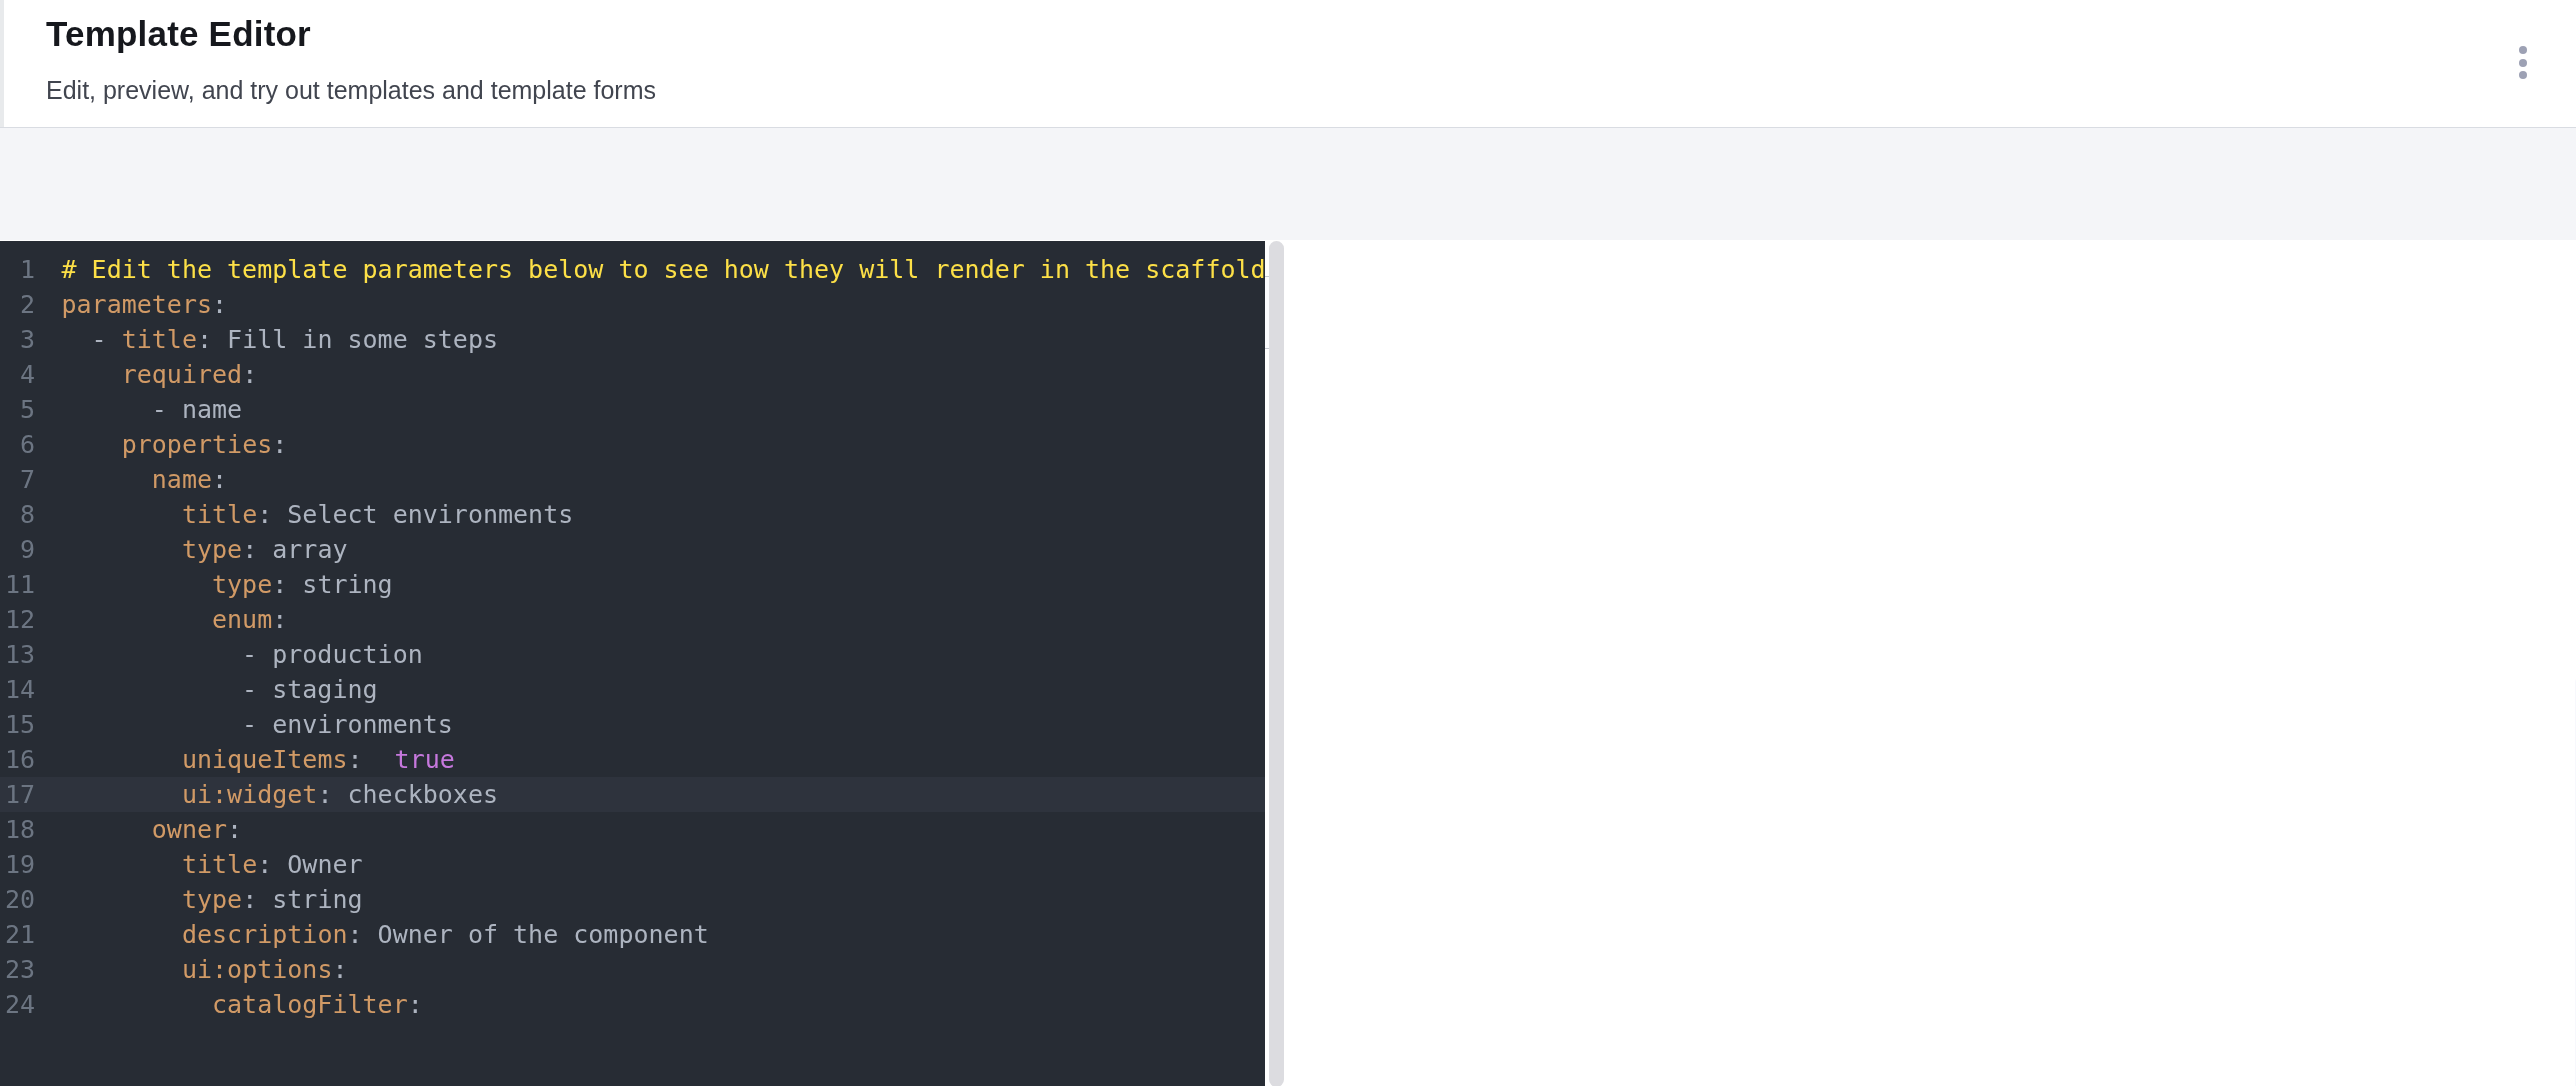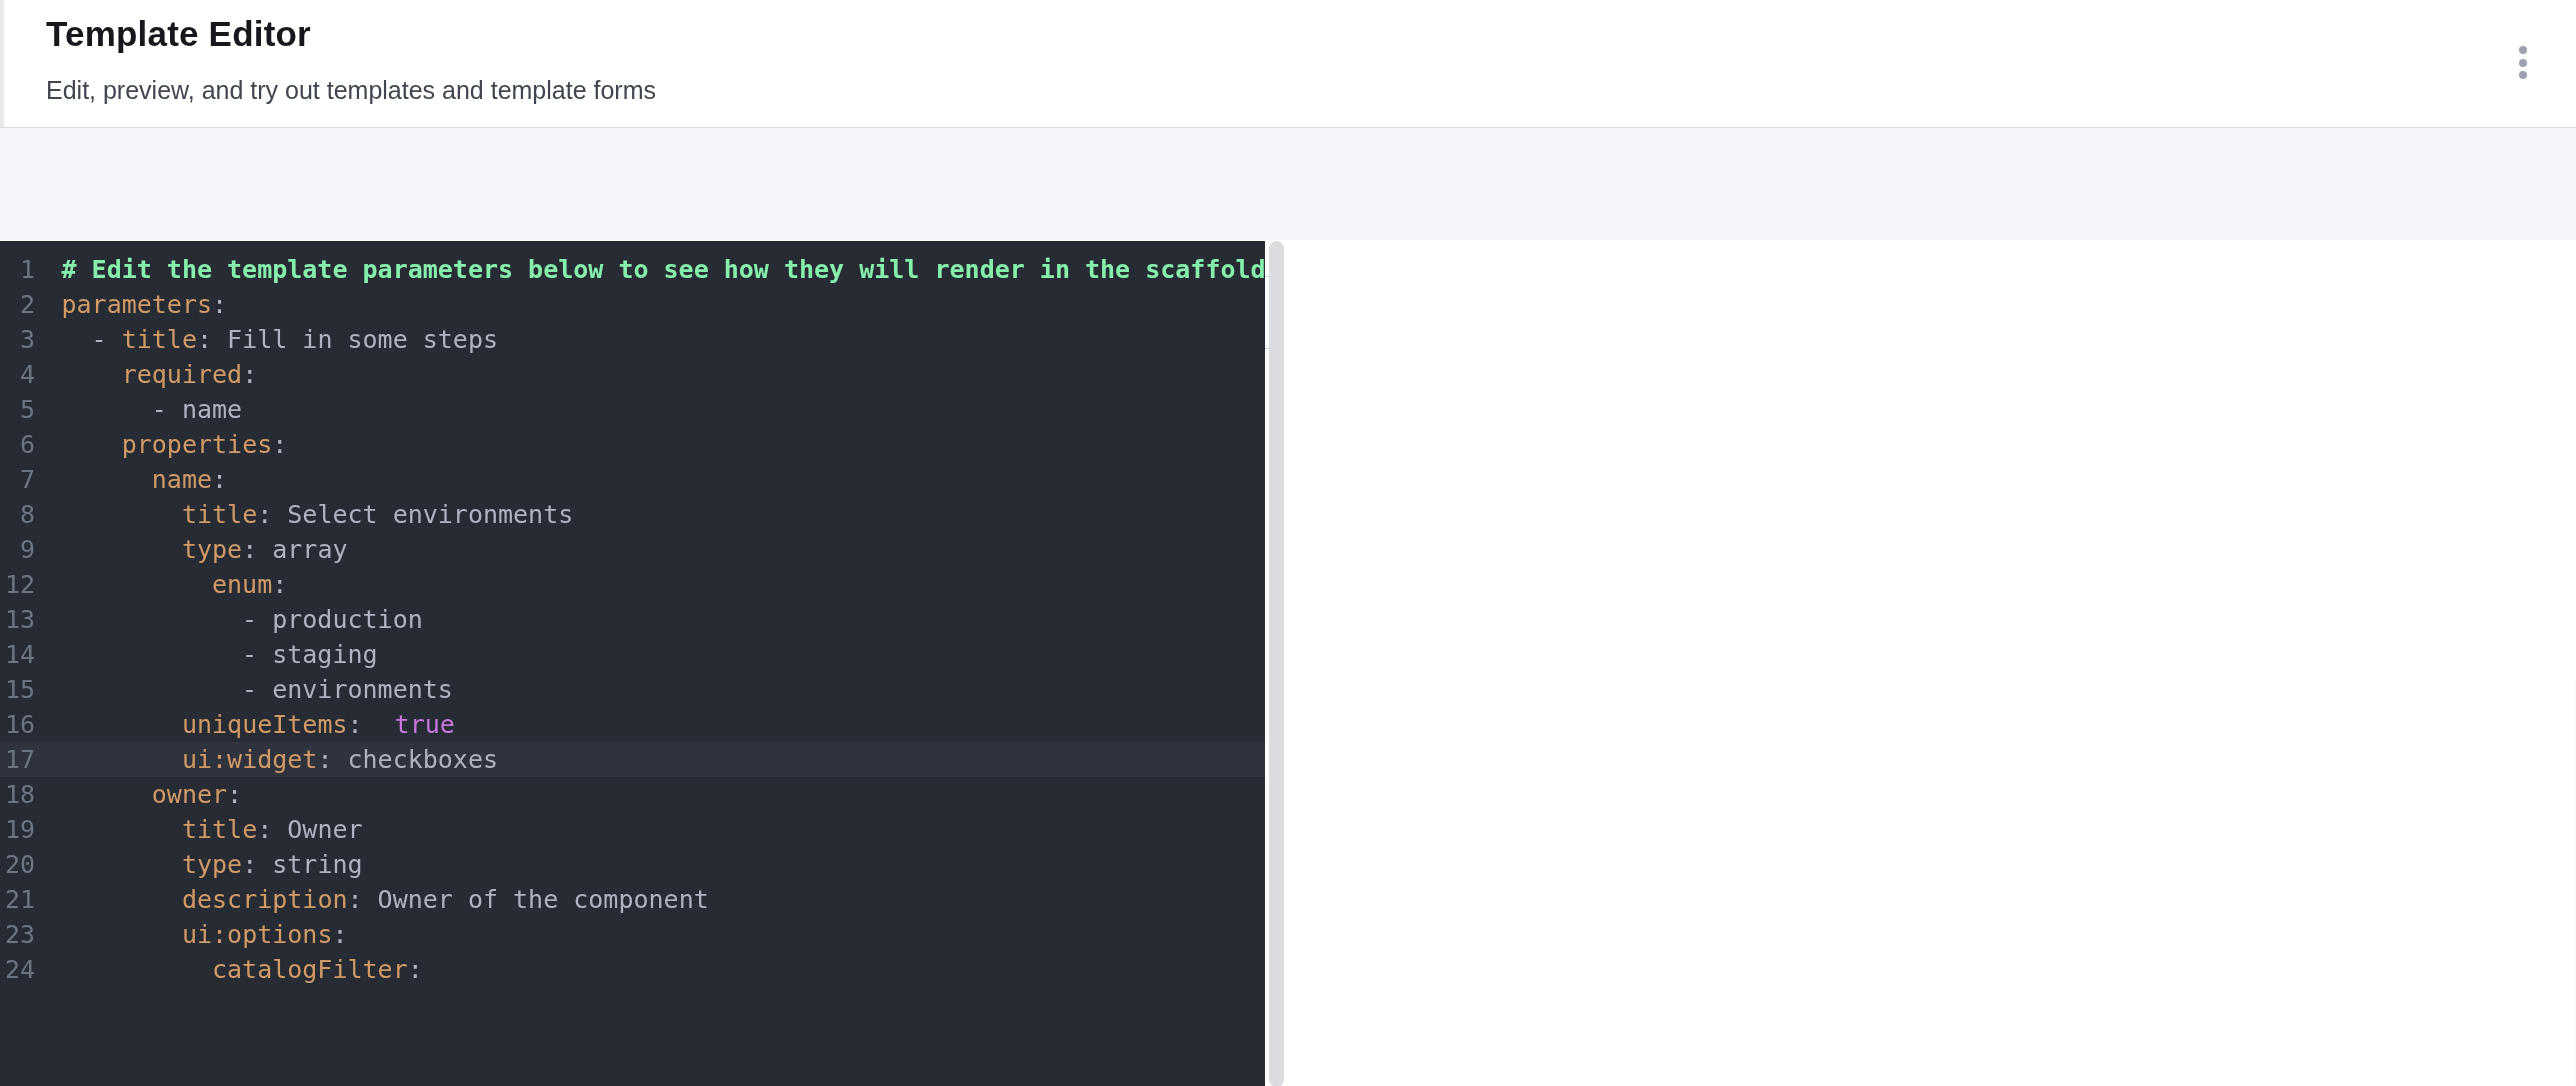--- a/index.html
+++ b/index.html
@@ -20,21 +20,21 @@
   .toolbar { position:absolute; left:0; top:128px; width:100%; height:112px; background:#f4f5f8; }
   .load-select { position:absolute; left:16px; top:148px; width:2457px; height:73px; background:#fbfcfe; border:1.8px solid #c6cad3; border-radius:8.8px; cursor:pointer; }
   .load-select-label { position:absolute; left:30px; top:0; height:70px; display:flex; align-items:center; font-size:27.4px; color:#5c616e; }
   .select-caret { position:absolute; right:14px; top:28px; width:0; height:0; border-left:11.5px solid transparent; border-right:11.5px solid transparent; border-top:13.3px solid #6d7280; }
   .clear-btn { position:absolute; left:2493px; top:159px; width:51px; height:51px; background:transparent; border:none; display:flex; align-items:center; justify-content:center; cursor:pointer; }
   
   .editor { position:absolute; left:0; top:241px; width:1265px; height:846px; background:#272c34; overflow:hidden; padding-top:10.6px; font-family:"DejaVu Sans Mono", monospace; font-size:25px; }
   .code-line { height:35px; line-height:35px; white-space:pre; min-width:1592px; }
   .code-line.hl { background:#2e333d; }
   .ln { display:inline-block; width:35px; margin-right:26.5px; text-align:right; color:#6c7582; }
-  .tok-c { color:#86efac;font-weight:bold; }
+  .tok-c { color:#fde047; }
   .tok-k { color:#d19a66; }
   .tok-v { color:#adb4c0; }
   .tok-b { color:#c678dd;margin-left:17px; }
   
   .split-handle { position:absolute; left:1269px; top:241px; width:15px; height:846px; background:#dcdce0; border-radius:8px; cursor:col-resize; }
   
   .preview-panel { position:absolute; left:1284px; top:241px; width:1292px; height:846px; background:#ffffff; }
   
   .form-card { position:absolute; left:1291px; top:433px; width:1285px; height:653px; background:#f7f8fc; border-radius:8.8px 0 0 0; }
 </style>
@@ -71,20 +71,21 @@
     <div>
         <div class="code-line"><span class="ln">1</span><span class="tok-c"># Edit the template parameters below to see how they will render in the scaffold</span></div>
         <div class="code-line"><span class="ln">2</span><span class="tok-k">parameters</span><span class="tok-v">:</span></div>
         <div class="code-line"><span class="ln">3</span><span class="tok-v">  - </span><span class="tok-k">title</span><span class="tok-v">: Fill in some steps</span></div>
         <div class="code-line"><span class="ln">4</span><span class="tok-v">    </span><span class="tok-k">required</span><span class="tok-v">:</span></div>
         <div class="code-line"><span class="ln">5</span><span class="tok-v">      - name</span></div>
         <div class="code-line"><span class="ln">6</span><span class="tok-v">    </span><span class="tok-k">properties</span><span class="tok-v">:</span></div>
         <div class="code-line"><span class="ln">7</span><span class="tok-v">      </span><span class="tok-k">name</span><span class="tok-v">:</span></div>
         <div class="code-line"><span class="ln">8</span><span class="tok-v">        </span><span class="tok-k">title</span><span class="tok-v">: Select environments</span></div>
         <div class="code-line"><span class="ln">9</span><span class="tok-v">        </span><span class="tok-k">type</span><span class="tok-v">: array</span></div>
+        <div class="code-line"><span class="ln">11</span><span class="tok-v">          </span><span class="tok-k">type</span><span class="tok-v">: string</span></div>
         <div class="code-line"><span class="ln">12</span><span class="tok-v">          </span><span class="tok-k">enum</span><span class="tok-v">:</span></div>
         <div class="code-line"><span class="ln">13</span><span class="tok-v">            - production</span></div>
         <div class="code-line"><span class="ln">14</span><span class="tok-v">            - staging</span></div>
         <div class="code-line"><span class="ln">15</span><span class="tok-v">            - environments</span></div>
         <div class="code-line"><span class="ln">16</span><span class="tok-v">        </span><span class="tok-k">uniqueItems</span><span class="tok-v">: </span><span class="tok-b">true</span></div>
         <div class="code-line hl"><span class="ln">17</span><span class="tok-v">        </span><span class="tok-k">ui:widget</span><span class="tok-v">: checkboxes</span></div>
         <div class="code-line"><span class="ln">18</span><span class="tok-v">      </span><span class="tok-k">owner</span><span class="tok-v">:</span></div>
         <div class="code-line"><span class="ln">19</span><span class="tok-v">        </span><span class="tok-k">title</span><span class="tok-v">: Owner</span></div>
         <div class="code-line"><span class="ln">20</span><span class="tok-v">        </span><span class="tok-k">type</span><span class="tok-v">: string</span></div>
         <div class="code-line"><span class="ln">21</span><span class="tok-v">        </span><span class="tok-k">description</span><span class="tok-v">: Owner of the component</span></div>

